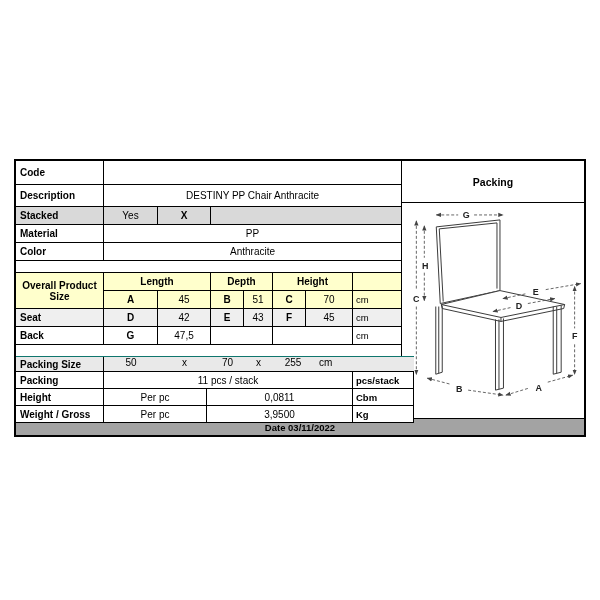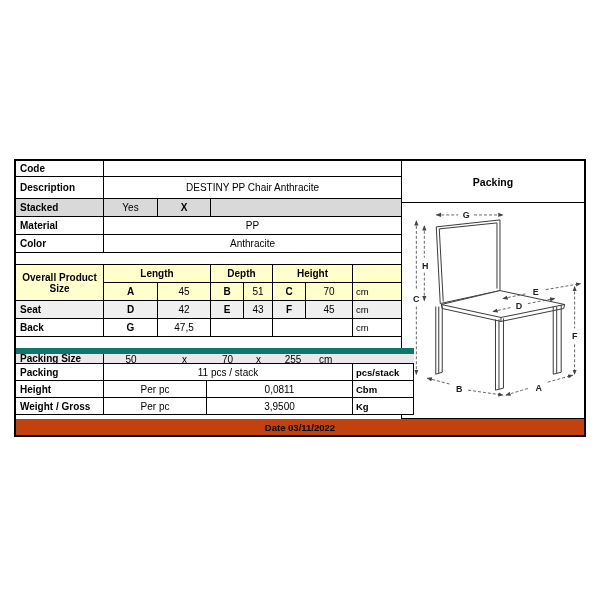--- a/index.html
+++ b/index.html
@@ -29,33 +29,33 @@
   .ops-label{display:flex;align-items:center;justify-content:center;text-align:center;
              font-weight:bold;font-size:10px;line-height:11px;border-right:1px solid #000;box-sizing:border-box;}
   .subcol{flex:1;display:flex;flex-direction:column;}
   .subrow{display:flex;box-sizing:border-box;}
   .drawing-col{position:absolute;left:385px;top:0;width:183px;height:258px;
                border-left:1px solid #000;border-bottom:1px solid #000;box-sizing:border-box;background:transparent;}
   .drawing-header{height:42px;border-bottom:1px solid #000;box-sizing:border-box;display:flex;
                   align-items:center;justify-content:center;font-weight:bold;font-size:10.5px;background:#fff;}
   .drawing-area{height:215px;position:relative;}
   .date-row{position:absolute;left:0;right:0;bottom:0;height:16px;display:flex;
-            align-items:center;justify-content:center;font-size:9.5px;font-weight:bold;background:#c2410c;}
+            align-items:center;justify-content:center;font-size:9.5px;font-weight:bold;background:#a3a3a3;}
   .ps-vals{flex:1;display:flex;align-items:flex-start;font-size:10px;}
   .ps-vals span{display:inline-block;text-align:center;}
   svg text{font-family:"Liberation Sans",sans-serif;font-size:9px;font-weight:bold;fill:#222;}
 </style>
 </head>
 <body>
 
 <div class="sheet">
 
   <div class="table-wrap">
 
-    <div class="row" style="height:16px">
+    <div class="row" style="height:24px">
       <div class="cell lab" style="width:88px">Code</div>
     </div>
 
     <div class="row" style="height:22px">
       <div class="cell lab" style="width:88px">Description</div>
       <div class="cell ctr last" style="width:297px">DESTINY PP Chair Anthracite</div>
     </div>
 
     <div class="row" style="height:18px">
       <div class="cell lab gray" style="width:88px">Stacked</div>
@@ -112,21 +112,21 @@
       <div class="cell lab" style="width:88px">Back</div>
       <div class="cell ctr bold" style="width:54px">G</div>
       <div class="cell ctr" style="width:53px">47,5</div>
       <div class="cell" style="width:62px"></div>
       <div class="cell" style="width:80px"></div>
       <div class="cell unit last" style="width:48px">cm</div>
     </div>
 
     <div class="spacer-b"></div>
 
-    <div class="row wide pgray" style="height:16px;border-top:6px solid #0f766e">
+    <div class="row wide pgray" style="height:16px;border-top:1px solid #0f766e">
       <div class="cell lab pgray" style="width:88px">Packing Size</div>
       <div class="ps-vals pgray">
         <span style="width:54px">50</span>
         <span style="width:53px">x</span>
         <span style="width:33px">70</span>
         <span style="width:29px">x</span>
         <span style="width:40px">255</span>
         <span style="width:40px;text-align:left;padding-left:6px">cm</span>
       </div>
       <div class="cell last pgray" style="width:0"></div>

